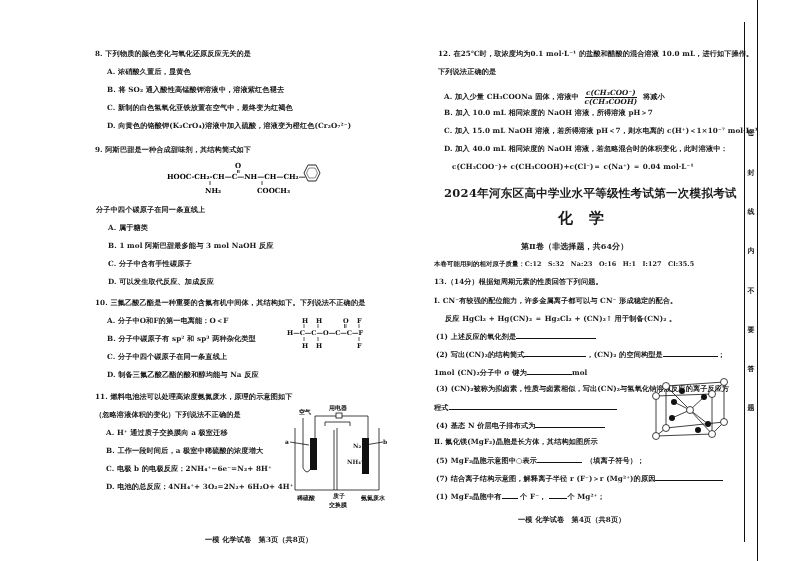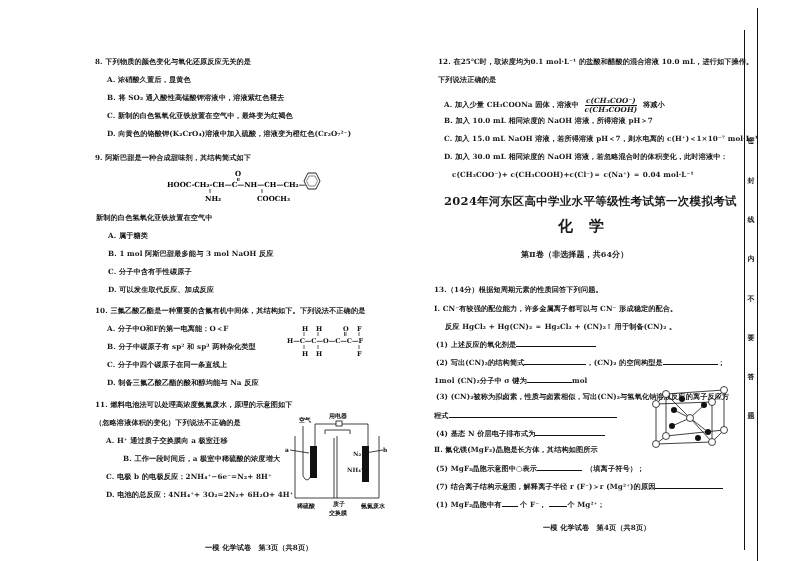--- a/index.html
+++ b/index.html
@@ -1,18 +1,18 @@
 <!DOCTYPE html>
 <html><head>
 <meta charset="utf-8">
 <style>
   html, body { margin:0; padding:0; background:#ffffff; }
   body { width:794px; height:561px; position:relative; overflow:hidden;
          font-family:"DejaVu Serif","Liberation Serif",serif; color:#1a1a1a; }
-  .page { position:absolute; top:8px; height:406px;text-decoration:underline; }
+  .page { position:absolute; top:0; height:406px;text-decoration:underline; }
   .left { left:0; width:400px; }
   .right { left:400px; width:394px; }
   .t { position:absolute; font-size:7.2px; line-height:9px; white-space:nowrap; font-weight:bold; letter-spacing:0.1px; }
   .q { font-weight:bold; }
   .small { font-size:6.4px; }
   .title { font-size:11.5px; font-weight:bold; letter-spacing:0.3px; }
   .subject { font-size:15px; font-weight:bold; letter-spacing:16px; }
   .section { font-size:8px; font-weight:bold; }
   .footer { font-size:7.2px; font-weight:bold; }
   .blank { display:inline-block; border-bottom:1px solid #111; height:7px; vertical-align:baseline; }
@@ -37,21 +37,21 @@
     <text x="70" y="10" font-size="7">O</text>
     <line x1="72.5" y1="12" x2="72.5" y2="15" stroke="#111" stroke-width="0.8"></line>
     <line x1="74" y1="12" x2="74" y2="15" stroke="#111" stroke-width="0.8"></line>
     <line x1="45" y1="23" x2="45" y2="27" stroke="#111" stroke-width="0.8"></line>
     <text x="40" y="35" font-size="7">NH₂</text>
     <line x1="97" y1="23" x2="97" y2="27" stroke="#111" stroke-width="0.8"></line>
     <text x="92" y="35" font-size="7">COOCH₃</text>
     <polygon points="143,7 151,7 155,15 151,23 143,23 139,15" fill="none" stroke="#111" stroke-width="0.9"></polygon>
     <polygon points="144,10 150,10 152.5,15 150,20 144,20 141.5,15" fill="none" stroke="#111" stroke-width="0.5"></polygon>
   </svg>
-  <div class="t q" style="left:96px;top:205px;">新制的白色氢氧化亚铁放置在空气中</div>
+  <div class="t q" style="left:96px;top:205px;">分子中四个碳原子在同一条直线上</div>
   <div class="t" style="left:108px;top:223px;">A. 属于糖类</div>
   <div class="t" style="left:108px;top:241px;">B. 1 mol 阿斯巴甜最多能与 3 mol NaOH 反应</div>
   <div class="t" style="left:108px;top:259px;">C. 分子中含有手性碳原子</div>
   <div class="t" style="left:108px;top:277px;">D. 可以发生取代反应、加成反应</div>
 
   <div class="t q" style="left:95px;top:298px;">10. 三氟乙酸乙酯是一种重要的含氟有机中间体，其结构如下。下列说法不正确的是</div>
   <div class="t" style="left:107px;top:316px;">A. 分子中O和F的第一电离能：O＜F</div>
   <div class="t" style="left:107px;top:334px;">B. 分子中碳原子有 sp² 和 sp³ 两种杂化类型</div>
   <div class="t" style="left:107px;top:352px;">C. 分子中四个碳原子在同一条直线上</div>
   <div class="t" style="left:107px;top:370px;">D. 制备三氟乙酸乙酯的酸和醇均能与 Na 反应</div>
@@ -74,21 +74,21 @@
       <line x1="74" y1="8" x2="74" y2="12"></line>
       <line x1="19" y1="21" x2="19" y2="25"></line>
         <line x1="33" y1="21" x2="33" y2="25"></line>
         <line x1="74" y1="21" x2="74" y2="25"></line>
     </g>
   </svg>
 
   <div class="t q" style="left:95px;top:392px;">11. 燃料电池法可以处理高浓度氨氮废水，原理的示意图如下</div>
   <div class="t" style="left:95px;top:410px;">（忽略溶液体积的变化）下列说法不正确的是</div>
   <div class="t" style="left:106px;top:428px;">A. H⁺ 通过质子交换膜向 a 极室迁移</div>
-  <div class="t" style="left:106px;top:446px;margin-left:17px;">B. 工作一段时间后，a 极室中稀硫酸的浓度增大</div>
+  <div class="t" style="left:106px;top:446px;">B. 工作一段时间后，a 极室中稀硫酸的浓度增大</div>
   <div class="t" style="left:106px;top:464px;">C. 电极 b 的电极反应：2NH₄⁺−6e⁻=N₂+ 8H⁺</div>
   <div class="t" style="left:106px;top:482px;">D. 电池的总反应：4NH₄⁺+ 3O₂=2N₂+ 6H₂O+ 4H⁺</div>
 
   <svg style="position:absolute;left:285px;top:400px;" width="115" height="115">
     <g font-size="6" fill="#111">
       <text x="44" y="10">用电器</text>
       <text x="14" y="14">空气</text>
       <text x="0" y="44">a</text>
       <text x="98" y="44">b</text>
       <text x="68" y="48">N₂</text>
@@ -122,26 +122,27 @@
   <div class="t" style="left:44px;top:89px;">
     <span>A. 加入少量 CH₃COONa 固体，溶液中</span>
     <span style="display:inline-block;vertical-align:middle;text-align:center;font-style:italic;margin:0 3px;">
       <span style="display:block;border-bottom:0.8px solid #111;line-height:8px;">c(CH₃COO⁻)</span>
       <span style="display:block;line-height:8px;">c(CH₃COOH)</span>
     </span>
     <span>将减小</span>
   </div>
   <div class="t" style="left:44px;top:108px;">B. 加入 10.0 mL 相同浓度的 NaOH 溶液，所得溶液 pH＞7</div>
   <div class="t" style="left:44px;top:126px;">C. 加入 15.0 mL NaOH 溶液，若所得溶液 pH＜7，则水电离的 c(H⁺)＜1×10⁻⁷ mol·L⁻¹</div>
-  <div class="t" style="left:44px;top:144px;">D. 加入 30.0 mL 相同浓度的 NaOH 溶液，若忽略混合时的体积变化，此时溶液中：</div>
+  <div class="t" style="left:44px;top:144px;">D. 加入 40.0 mL 相同浓度的 NaOH 溶液，若忽略混合时的体积变化，此时溶液中：</div>
   <div class="t" style="left:52px;top:162px;">c(CH₃COO⁻)+ c(CH₃COOH)+c(Cl⁻)＝ c(Na⁺) ＝ 0.04 mol·L⁻¹</div>
 
   <div class="t title" style="left:44px;top:189px;">2024年河东区高中学业水平等级性考试第一次模拟考试</div>
   <div class="t subject" style="left:158px;top:214px;">化学</div>
   <div class="t section" style="left:121px;top:242px;">第Ⅱ卷（非选择题，共64分）</div>
+  <div class="t small" style="left:34px;top:260px;">本卷可能用到的相对原子质量：C:12　S:32　Na:23　O:16　H:1　I:127　Cl:35.5</div>
 
   <div class="t" style="left:34px;top:277px;">13.（14分）根据短周期元素的性质回答下列问题。</div>
   <div class="t" style="left:34px;top:296px;">Ⅰ. CN⁻有较强的配位能力，许多金属离子都可以与 CN⁻ 形成稳定的配合。</div>
   <div class="t" style="left:45px;top:314px;">反应 HgCl₂ + Hg(CN)₂ ＝ Hg₂Cl₂ + (CN)₂↑ 用于制备(CN)₂ 。</div>
   <div class="t" style="left:36px;top:331px;">
     <span>(1) 上述反应的氧化剂是</span><span class="blank" style="width:80px;"></span>
   </div>
   <div class="t" style="left:36px;top:349px;">
     <span>(2) 写出(CN)₂的结构简式</span><span class="blank" style="width:62px;"></span><span>，(CN)₂ 的空间构型是</span><span class="blank" style="width:55px;"></span><span>；</span>
   </div>
@@ -196,21 +197,21 @@
     <g fill="#111">
       <circle cx="22" cy="30" r="3"></circle>
         <circle cx="52" cy="25" r="3"></circle>
       <circle cx="20" cy="46" r="3"></circle>
         <circle cx="56" cy="52" r="3"></circle>
       <circle cx="30" cy="19" r="3"></circle>
         <circle cx="46" cy="58" r="3"></circle>
     </g>
   </svg>
 
-  <div class="t footer" style="left:118px;top:515px;margin-left:25px;">一模 化学试卷　第4页（共8页）</div>
+  <div class="t footer" style="left:118px;top:515px;">一模 化学试卷　第4页（共8页）</div>
 
   <div class="vline" style="left:344px;top:22px;height:520px;"></div>
   <div class="vline" style="left:357px;top:0px;height:561px;"></div>
   <div class="vchar" style="left:346px;top:128px;">密</div>
   <div class="vchar" style="left:346px;top:168px;">封</div>
   <div class="vchar" style="left:346px;top:207px;">线</div>
   <div class="vchar" style="left:346px;top:246px;">内</div>
   <div class="vchar" style="left:346px;top:286px;">不</div>
   <div class="vchar" style="left:346px;top:325px;">要</div>
   <div class="vchar" style="left:346px;top:364px;">答</div>

